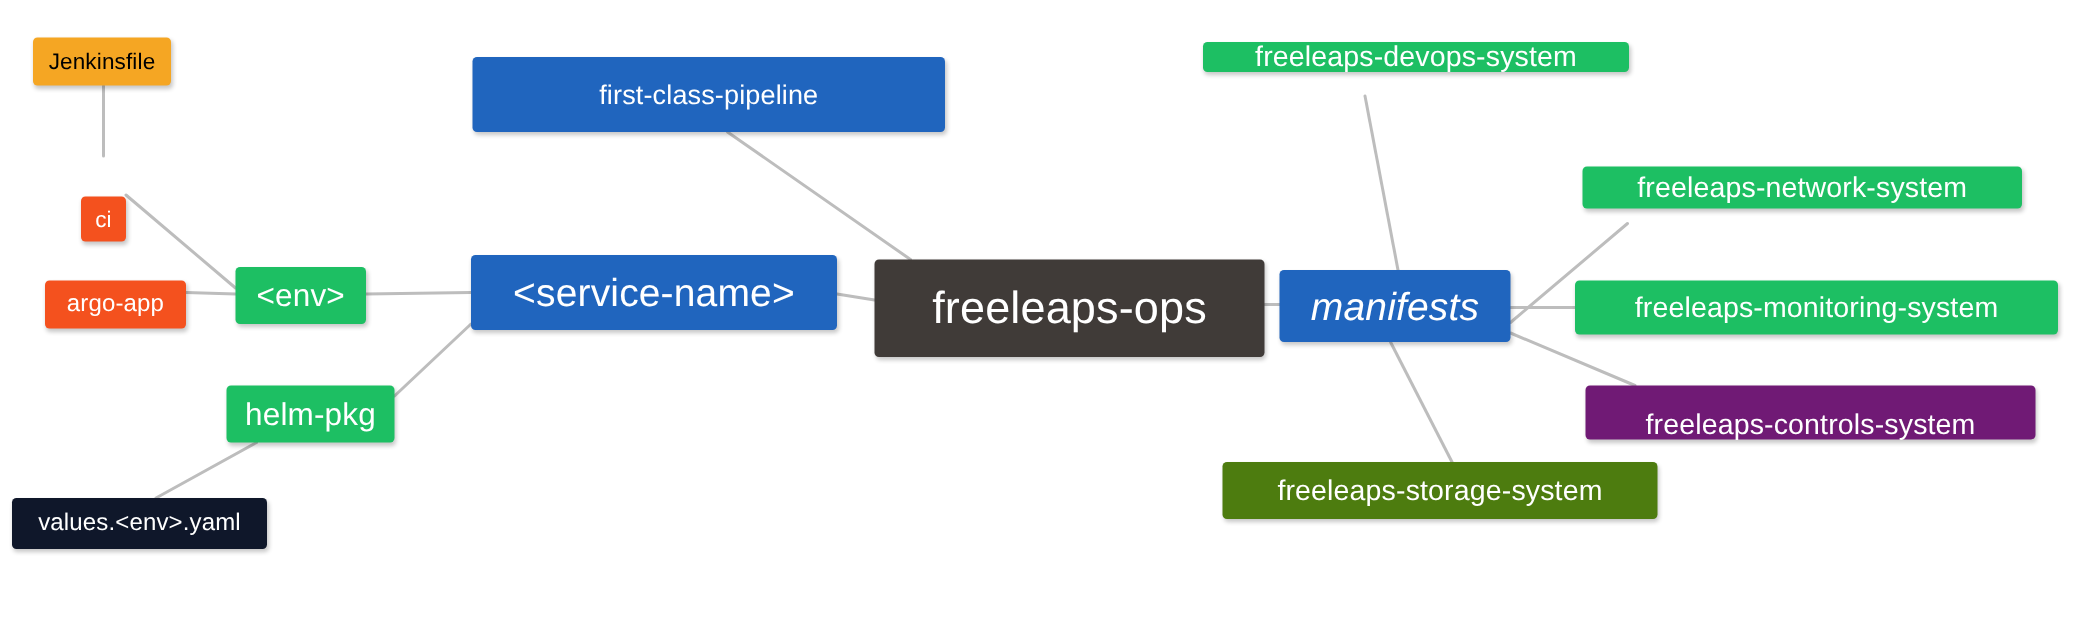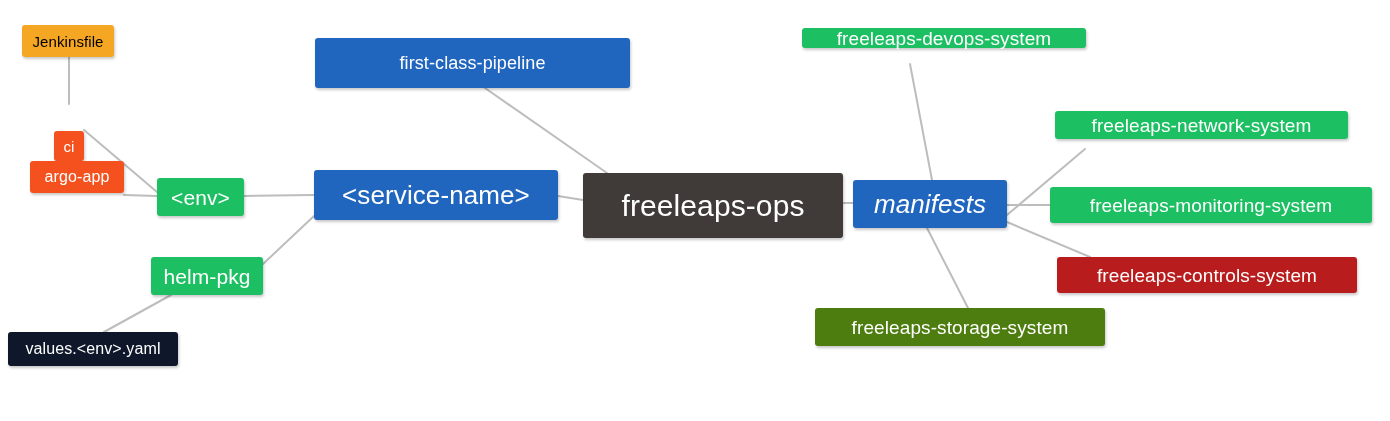--- a/index.html
+++ b/index.html
@@ -87,32 +87,32 @@
       </div>
       <div class="node" style="left: 802px; top: 28px; width: 284px; height: 20px; background: rgb(29, 191, 99); font-size: 19px; color: rgb(255, 255, 255);">
         <span class="node-label">freeleaps-devops-system</span>
       </div>
       <div class="node" style="left: 1055px; top: 111px; width: 293px; height: 28px; background: rgb(29, 191, 99); font-size: 19px; color: rgb(255, 255, 255);">
         <span class="node-label">freeleaps-network-system</span>
       </div>
       <div class="node" style="left: 1050px; top: 187px; width: 322px; height: 36px; background: rgb(29, 191, 99); font-size: 19px; color: rgb(255, 255, 255);">
         <span class="node-label">freeleaps-monitoring-system</span>
       </div>
-      <div class="node" style="left: 1057px; top: 257px; width: 300px; height: 36px; background: #b91c1c; font-size: 19px; color: rgb(255, 255, 255);">
+      <div class="node" style="left: 1057px; top: 257px; width: 300px; height: 36px; background: #701a75; font-size: 19px; color: rgb(255, 255, 255); align-items: flex-end;">
         <span class="node-label">freeleaps-controls-system</span>
       </div>
       <div class="node" style="left: 815px; top: 308px; width: 290px; height: 38px; background: #4d7c0f; font-size: 19px; color: rgb(255, 255, 255);">
         <span class="node-label">freeleaps-storage-system</span>
       </div>
       <div class="node" style="left: 22px; top: 25px; width: 92px; height: 32px; background: rgb(245, 166, 35); font-size: 15px; color: #000000;">
         <span class="node-label">Jenkinsfile</span>
       </div>
       <div class="node" style="left: 54px; top: 104px; width: 30px; height: 30px; background: rgb(244, 81, 30); font-size: 15px; color: rgb(255, 255, 255); margin-top: 27px;">
         <span class="node-label">ci</span>
       </div>
-      <div class="node" style="left: 30px; top: 161px; width: 94px; height: 32px; background: rgb(244, 81, 30); font-size: 16px; color: rgb(255, 255, 255);">
+      <div class="node" style="left: 30px; top: 187px; width: 94px; height: 32px; background: rgb(244, 81, 30); font-size: 16px; color: rgb(255, 255, 255);">
         <span class="node-label">argo-app</span>
       </div>
       <div class="node" style="left: 8px; top: 332px; width: 170px; height: 34px; background: #0f172a; font-size: 16px; color: rgb(255, 255, 255);">
         <span class="node-label">values.&lt;env&gt;.yaml</span>
       </div>
     </div>
 </div>
 
 </body></html>

